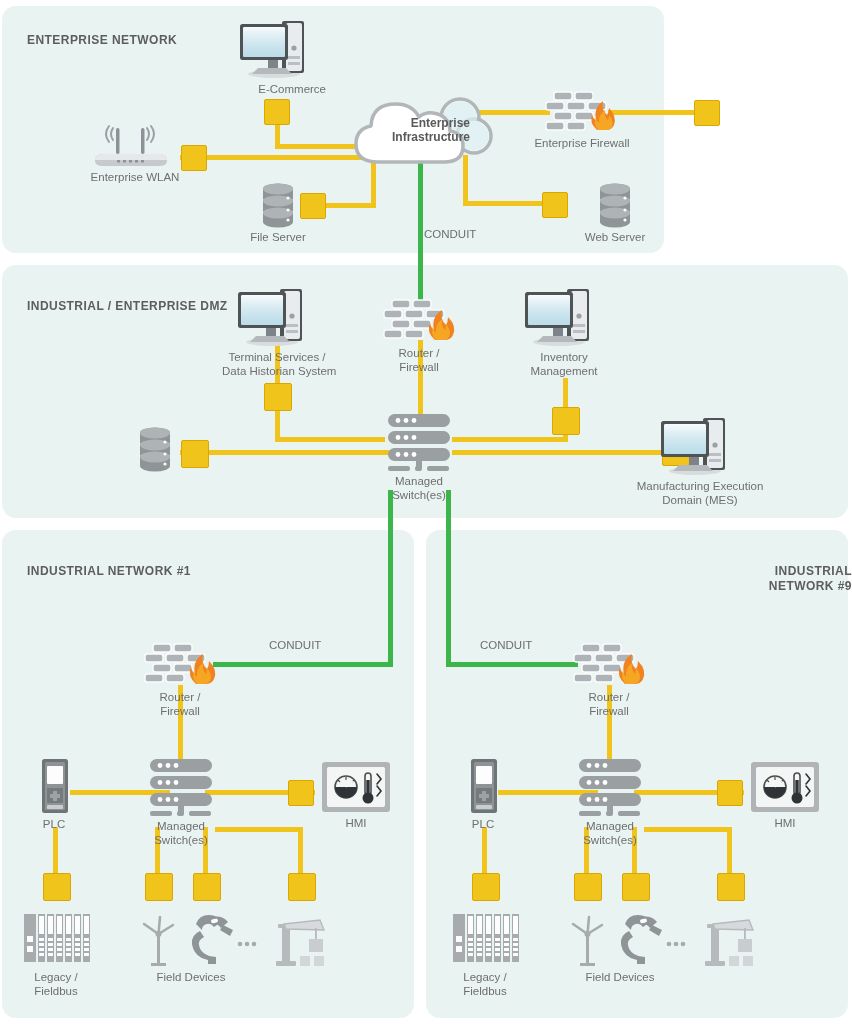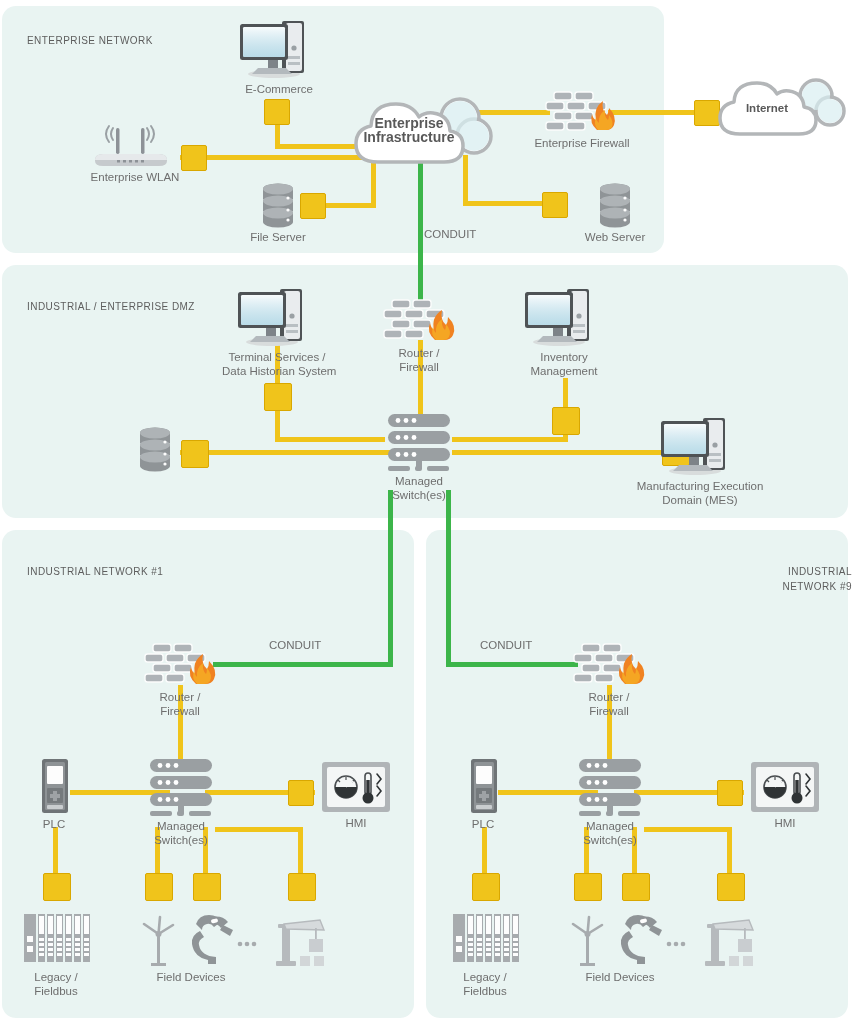--- a/index.html
+++ b/index.html
@@ -7,21 +7,21 @@
        font-family:"Liberation Sans","DejaVu Sans",sans-serif;color:#6b6b6b;}
   .stage{position:absolute;left:0;top:0;width:852px;height:1024px;}
 
   
   .zone{position:absolute;background:#e9f4f2;border-radius:14px;}
   #zone-enterprise{left:2px;  top:6px;   width:662px; height:247px;}
   #zone-dmz      {left:2px;  top:265px; width:846px; height:253px;}
   #zone-ind1     {left:2px;  top:530px; width:412px; height:488px;}
   #zone-ind2     {left:426px;top:530px; width:422px; height:488px;}
 
-  .zone-title{position:absolute;font-size:10px;font-weight:normal;color:#5d5d5d;
+  .zone-title{position:absolute;font-size:12px;font-weight:bold;color:#5d5d5d;
               letter-spacing:.45px;line-height:15px;z-index:40;}
   #t-enterprise{left:27px; top:33px;}
   #t-dmz       {left:27px; top:299px;}
   #t-ind1      {left:27px; top:564px;}
   #t-ind2      {left:748px;top:564px;text-align:right;}
 
   
   .link{position:absolute;background:#f0c41b;z-index:5;}
   .link.green{background:#3cb54a;}
   .hl{height:5px;}
@@ -133,21 +133,21 @@
   <div class="jbox" style="left:717px;top:780px;width:24px;height:24px;"></div>
   <div class="jbox" style="left:472px;top:873px;width:26px;height:26px;"></div>
   <div class="jbox" style="left:574px;top:873px;width:26px;height:26px;"></div>
   <div class="jbox" style="left:622px;top:873px;width:26px;height:26px;"></div>
   <div class="jbox" style="left:717px;top:873px;width:26px;height:26px;"></div>
 
   <div class="conduit-lbl" style="left:424px;top:228px;">CONDUIT</div>
   <div class="conduit-lbl" style="left:269px;top:639px;">CONDUIT</div>
   <div class="conduit-lbl" style="left:480px;top:639px;">CONDUIT</div>
 
-  <div class="node" style="left:232px;top:18px;width:94px;">
+  <div class="node" style="left:232px;top:18px;width:94px;text-align:right;">
     <div class="ico">
       <svg width="94" height="62" viewBox="0 0 94 62">
         <ellipse cx="42" cy="56" rx="26" ry="4" fill="#d8dcdc"></ellipse>
         <rect x="50" y="3" width="22" height="52" rx="2" fill="#4f5356"></rect>
         <rect x="54" y="5" width="16" height="48" rx="2" fill="#e9ecee"></rect>
         <circle cx="62" cy="30" r="2.6" fill="#9aa0a4"></circle>
         <rect x="56" y="38" width="12" height="3" fill="#b9bfc3"></rect>
         <rect x="56" y="44" width="12" height="3" fill="#b9bfc3"></rect>
         <rect x="36" y="40" width="10" height="12" fill="#7d8388"></rect>
         <path d="M26 50 h28 l6 6 H20 z" fill="#b3b9bd"></path>
@@ -224,22 +224,22 @@
           <circle cx="112" cy="26" r="19"></circle>
             <circle cx="126" cy="44" r="17"></circle>
         </g>
         <g fill="#d9eef1" opacity=".75">
             <circle cx="112" cy="26" r="17"></circle>
             <circle cx="126" cy="44" r="15"></circle>
           </g>
         <path d="M30 70 q-22 0 -22 -18 q0 -15 15 -18 q1 -22 25 -22 q16 0 23 13 q6 -5 14 -4 q16 2 17 18 q13 2 13 15 q0 16 -19 16 z" fill="#ffffff" stroke="#b3b6b8" stroke-width="3.5" stroke-linejoin="round"></path>
       </svg>
     </div>
-    <div style="position:absolute;left:0;top:24px;width:122px;text-align:center;
-                font-size:14px;line-height:14px;color:#595959;font-weight:bold;white-space:pre;">Enterprise
+    <div style="position:absolute;left:0;top:24px;width:122px;text-align:right;
+                font-size:12px;line-height:14px;color:#595959;font-weight:bold;white-space:pre;">Enterprise
 Infrastructure</div>
   </div>
 
   <div class="node" style="left:527px;top:88px;width:110px;">
     <div class="ico">
       <svg width="110" height="46" viewBox="0 0 110 46">
         <g fill="#aeb3b7" stroke="#fbfcfc" stroke-width="1.4">
           <rect x="27" y="4" width="18" height="8" rx="2.5"></rect>
             <rect x="48" y="4" width="18" height="8" rx="2.5"></rect>
           <rect x="19" y="14" width="18" height="8" rx="2.5"></rect>
@@ -250,37 +250,20 @@
           <rect x="19" y="34" width="18" height="8" rx="2.5"></rect>
             <rect x="40" y="34" width="18" height="8" rx="2.5"></rect>
         </g>
         <path d="M70 42 q-8 -7 -5 -16 q1 5 4 6 q-3 -12 7 -19 q-2 9 4 14 q2 -3 2 -7 q8 8 5 17 q-2 5 -8 5 z" fill="#f08221"></path>
         <path d="M71 42 q-5 -6 -2 -12 q1 4 3 5 q-1 -8 6 -13 q-1 7 3 10 q1 -2 1 -5 q5 6 3 12 q-2 3 -6 3 z" fill="#f5a623"></path>
       </svg>
     </div>
     <div class="nlabel">Enterprise Firewall</div>
   </div>
 
-  <div class="node" style="left:712px;top:76px;width:140px;z-index:25;">
-    <div class="ico">
-      <svg width="140" height="66" viewBox="0 0 140 66">
-        <g fill="#ffffff" stroke="#b3b6b8" stroke-width="3.5">
-          <circle cx="104" cy="20" r="16"></circle>
-            <circle cx="118" cy="35" r="14"></circle>
-        </g>
-        <g fill="#d9eef1" opacity=".7">
-            <circle cx="104" cy="20" r="14"></circle>
-            <circle cx="118" cy="35" r="12"></circle>
-          </g>
-        <path d="M28 58 q-20 0 -20 -16 q0 -13 14 -16 q1 -19 23 -19 q14 0 20 11 q5 -4 12 -3 q14 2 15 16 q12 2 12 13 q0 14 -17 14 z" fill="#ffffff" stroke="#b3b6b8" stroke-width="3.5" stroke-linejoin="round"></path>
-      </svg>
-    </div>
-    <div style="position:absolute;left:0;top:26px;width:110px;text-align:center;
-                font-size:11.5px;color:#595959;font-weight:bold;">Internet</div>
-  </div>
 
   <div class="node" style="left:580px;top:182px;width:70px;">
     <div class="ico">
       <svg width="70" height="46" viewBox="0 0 70 46">
         <g fill="#8f9497">
           <rect x="20" y="7" width="30" height="10"></rect>
             <rect x="20" y="19" width="30" height="10"></rect>
             <rect x="20" y="31" width="30" height="9"></rect>
           <ellipse cx="35" cy="7" rx="15" ry="5.5"></ellipse>
             <ellipse cx="35" cy="19" rx="15" ry="5.5"></ellipse>

